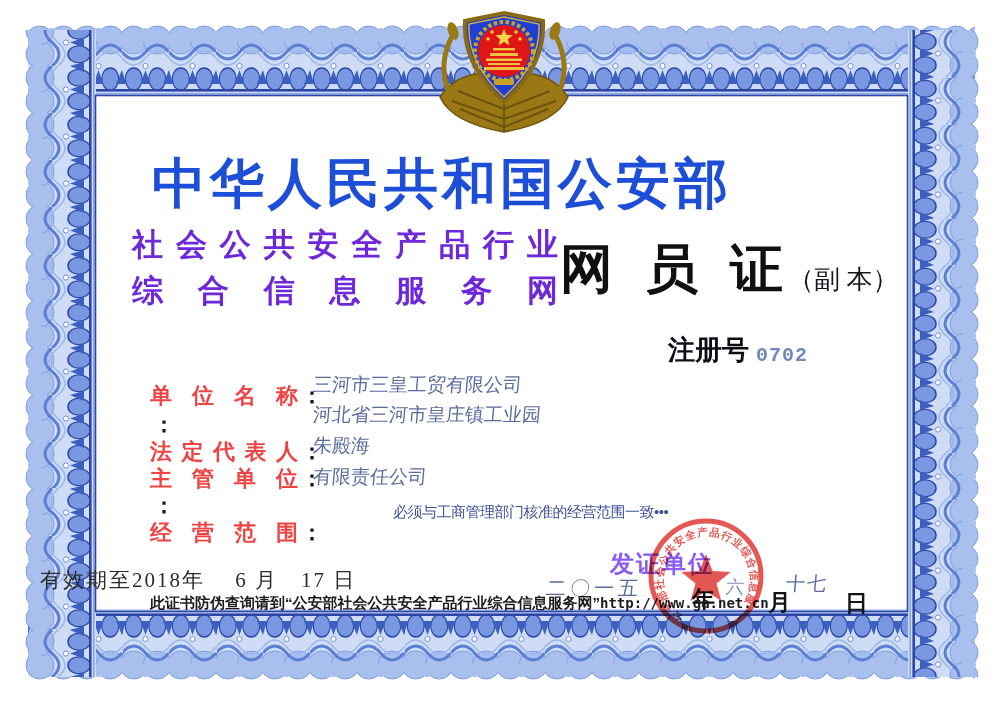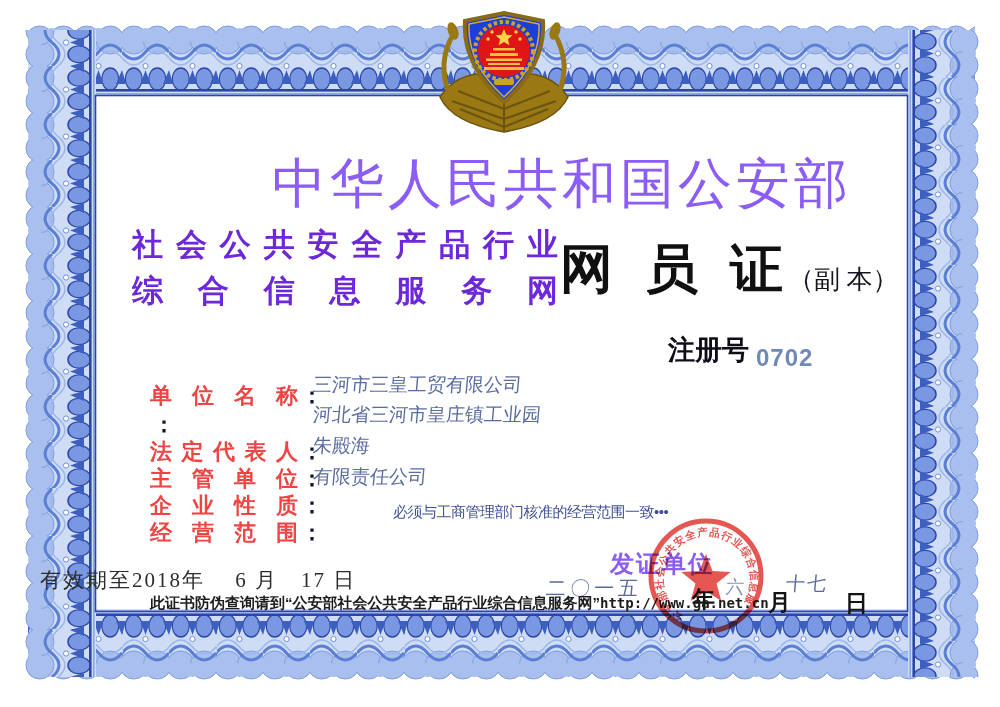--- a/index.html
+++ b/index.html
@@ -1,29 +1,29 @@
 <!DOCTYPE html>
 <html><head>
 <meta charset="utf-8">
 <style>
   html,body{margin:0;padding:0;background:#e8e8e8;}
   .page{position:relative;width:1000px;height:707px;background:#ffffff;overflow:hidden;
         font-family:"Liberation Sans",sans-serif;}
   .abs{position:absolute;}
   svg{display:block;}
 
-  .title{left:152px;top:148px;width:700px;text-align:right;font-size:54px;font-weight:400;
-         color:#8b5cf6;letter-spacing:4px;white-space:nowrap;}
+  .title{left:152px;top:148px;width:700px;text-align:left;font-size:54px;font-weight:700;
+         color:#1d4ed8;letter-spacing:4px;white-space:nowrap;}
   .subline{left:116px;width:426px;font-size:31px;font-weight:900;color:#6d28d9;
            text-align:justify;text-align-last:justify;margin-left:16px;}
   .certname{left:560px;top:234px;font-size:53px;font-weight:900;color:#101010;letter-spacing:32px;white-space:nowrap;}
   .copytag{left:788px;top:262px;font-size:26px;color:#15151d;font-family:"Liberation Serif",serif;white-space:nowrap;}
 
   .regno-label{left:668px;top:332px;font-size:27px;font-weight:bold;color:#0d0d18;font-family:Liberation Serif, serif;}
-  .regno-val{left:756px;top:344px;font-size:24px;font-weight:bold;color:#7089b8;letter-spacing:1px;}
+  .regno-val{left:756px;top:344px;font-size:20px;font-weight:bold;color:#7089b8;letter-spacing:1px;font-family:Liberation Mono, monospace;}
 
   .frow{left:150px;display:flex;align-items:flex-start;}
   .flabel{display:inline-block;width:148px;font-size:22px;font-weight:bold;color:#ef4444;
           font-family:"Liberation Serif",serif;text-align:justify;text-align-last:justify;}
   .fcolon{font-size:22px;font-weight:bold;color:#14142a;margin-left:3px;font-family:"Liberation Serif",serif;}
   .hand{color:#5a6b9e;font-family:"Liberation Serif",serif;transform:skewX(-5deg);white-space:nowrap;}
   .fvalue{left:313px;font-size:19px;}
 
   .scope-hint{left:393px;top:503px;font-size:15px;letter-spacing:-0.5px;color:#3f5096;white-space:nowrap;}
   .scope-value{left:300px;top:524px;font-size:13px;letter-spacing:-1px;color:#4a5a9a;white-space:nowrap;}
@@ -122,21 +122,20 @@
   </div>
   <div class="abs frow" style="top:437px">
     <span class="flabel">法定代表人</span>
       <span class="fcolon">：</span>
   </div>
   <div class="abs frow" style="top:464px">
     <span class="flabel">主管单位</span>
       <span class="fcolon">：</span>
   </div>
   <div class="abs frow" style="top:491px">
-    <span class="flabel">企业性质</span>
       <span class="fcolon">：</span>
   </div>
   <div class="abs frow" style="top:518px">
     <span class="flabel">经营范围</span>
       <span class="fcolon">：</span>
   </div>
 
   <div class="abs hand fvalue" style="top:372px">三河市三皇工贸有限公司</div>
   <div class="abs hand fvalue" style="top:402px">河北省三河市皇庄镇工业园</div>
   <div class="abs hand fvalue" style="top:433px">朱殿海</div>

